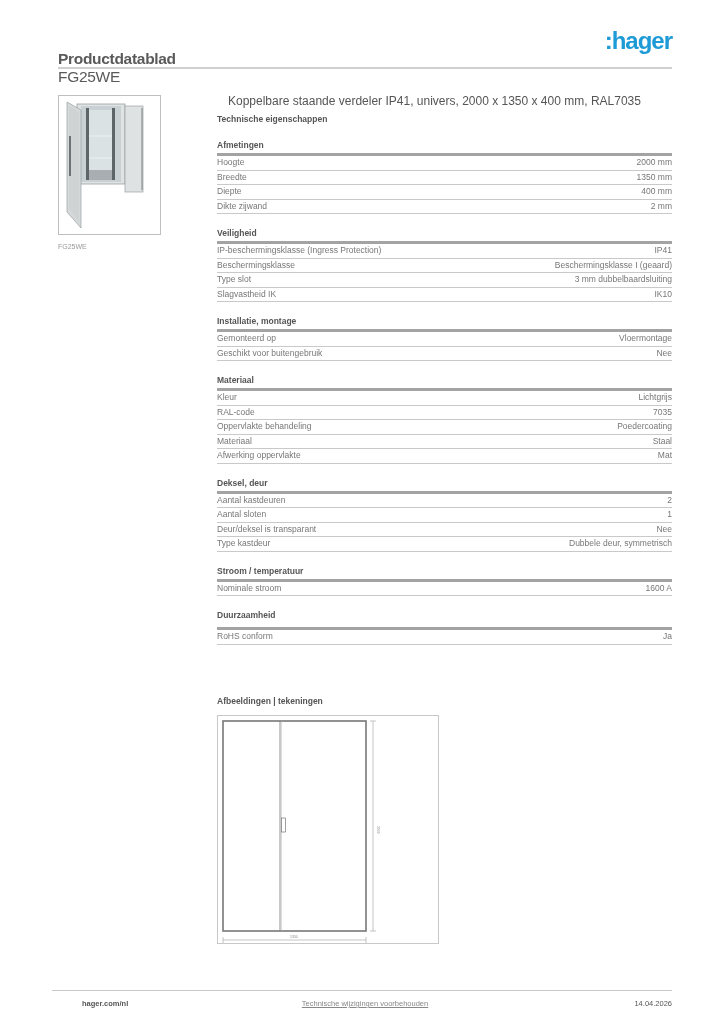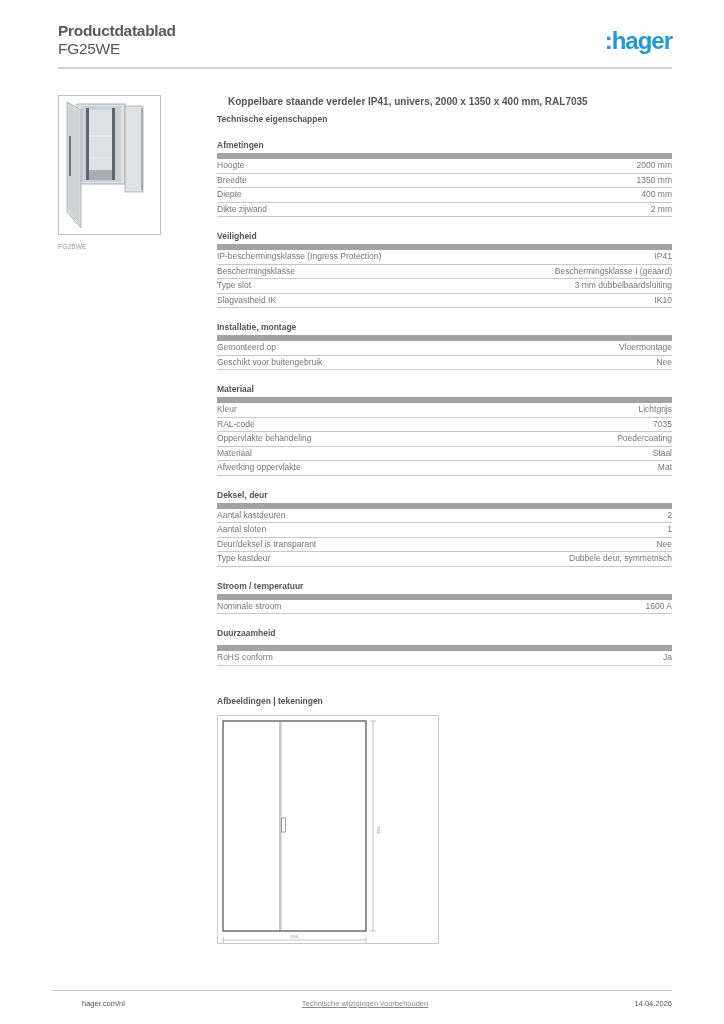--- a/index.html
+++ b/index.html
@@ -1,44 +1,44 @@
 <!DOCTYPE html>
 <html><head>
   <meta charset="utf-8">
   <style>
     * { box-sizing: border-box; margin: 0; padding: 0; }
     html, body { width: 724px; height: 1024px; background: #ffffff; overflow: hidden; }
     body { position: relative; font-family: "Liberation Sans", sans-serif; color: #555; }
 
     .header { position: absolute; left: 58px; top: 22px; width: 614px; height: 48px; }
-    .header .title { font-size: 15.5px; font-weight: bold; color: #5a5a5a; letter-spacing: -0.3px; line-height: 18px; }
+    .header .title { font-size: 15.5px; font-weight: bold; color: #5a5a5a; letter-spacing: -0.3px; line-height: 18px; margin-top: 28px; }
     .header .code { font-size: 15.5px; color: #5a5a5a; letter-spacing: -0.3px; line-height: 18px; }
     .logo { position: absolute; right: 0; top: 6px; font-size: 24px; font-weight: bold; color: #1e9ad6; letter-spacing: -1px; line-height: 26px; }
     .header-rule { position: absolute; left: 58px; top: 67px; width: 614px; height: 2px; background: #d0d0d0; }
 
     .product-image { position: absolute; left: 58px; top: 95px; width: 103px; height: 140px; border: 1px solid #bfbfbf; background: #fff; overflow: hidden; }
     .image-caption { position: absolute; left: 58px; top: 243px; font-size: 7px; color: #999; }
 
     .main { position: absolute; left: 217px; top: 96px; width: 455px; }
-    .product-desc { font-size: 10px; font-weight: bold; color: #555; line-height: 11px; padding-left: 11px; }
+    .product-desc { font-size: 12px; font-weight: normal; color: #555; line-height: 11px; padding-left: 11px; }
     .tech-title { font-size: 8.5px; font-weight: bold; color: #555; margin-top: 7px; line-height: 11px; }
 
     .section { margin-top: 14px; }
     .section.first { margin-top: 15px; }
-    .section-title { font-size: 8.5px; font-weight: bold; color: #555; line-height: 11px; padding-bottom: 2px; border-bottom: 6px solid #a3a3a3; }
+    .section-title { font-size: 8.5px; font-weight: bold; color: #555; line-height: 11px; padding-bottom: 2px; border-bottom: 3px solid #a3a3a3; }
     .section-title.gap { padding-bottom: 6px; }
     .row { display: flex; justify-content: space-between; font-size: 8.5px; color: #777; line-height: 13.5px; height: 14.5px; border-bottom: 1px solid #c9c9c9; align-items: flex-end; }
     .row .val { text-align: right; }
 
     .drawings-title { position: absolute; left: 217px; top: 696px; font-size: 8.5px; font-weight: bold; color: #555; }
     .drawing-box { position: absolute; left: 217px; top: 715px; width: 222px; height: 229px; border: 1px solid #c8c8c8; background: #fff; }
 
     .footer-rule { position: absolute; left: 52px; top: 990px; width: 620px; height: 1px; background: #c8c8c8; }
     .footer { position: absolute; left: 58px; top: 999px; width: 614px; font-size: 7.5px; }
-    .footer .left { position: absolute; left: 0; font-weight: normal; color: #555; padding-left: 24px; }
+    .footer .left { position: absolute; left: 0; font-weight: bold; color: #555; padding-left: 24px; }
     .footer .center { position: absolute; left: 0; width: 100%; text-align: center; color: #888; text-decoration: underline; }
     .footer .right { position: absolute; right: 0; font-weight: normal; color: #555; }
   </style>
 </head>
 <body>
 
 <div class="header">
   <div class="title">Productdatablad</div>
   <div class="code">FG25WE</div>
   <div class="logo">:hager</div>

